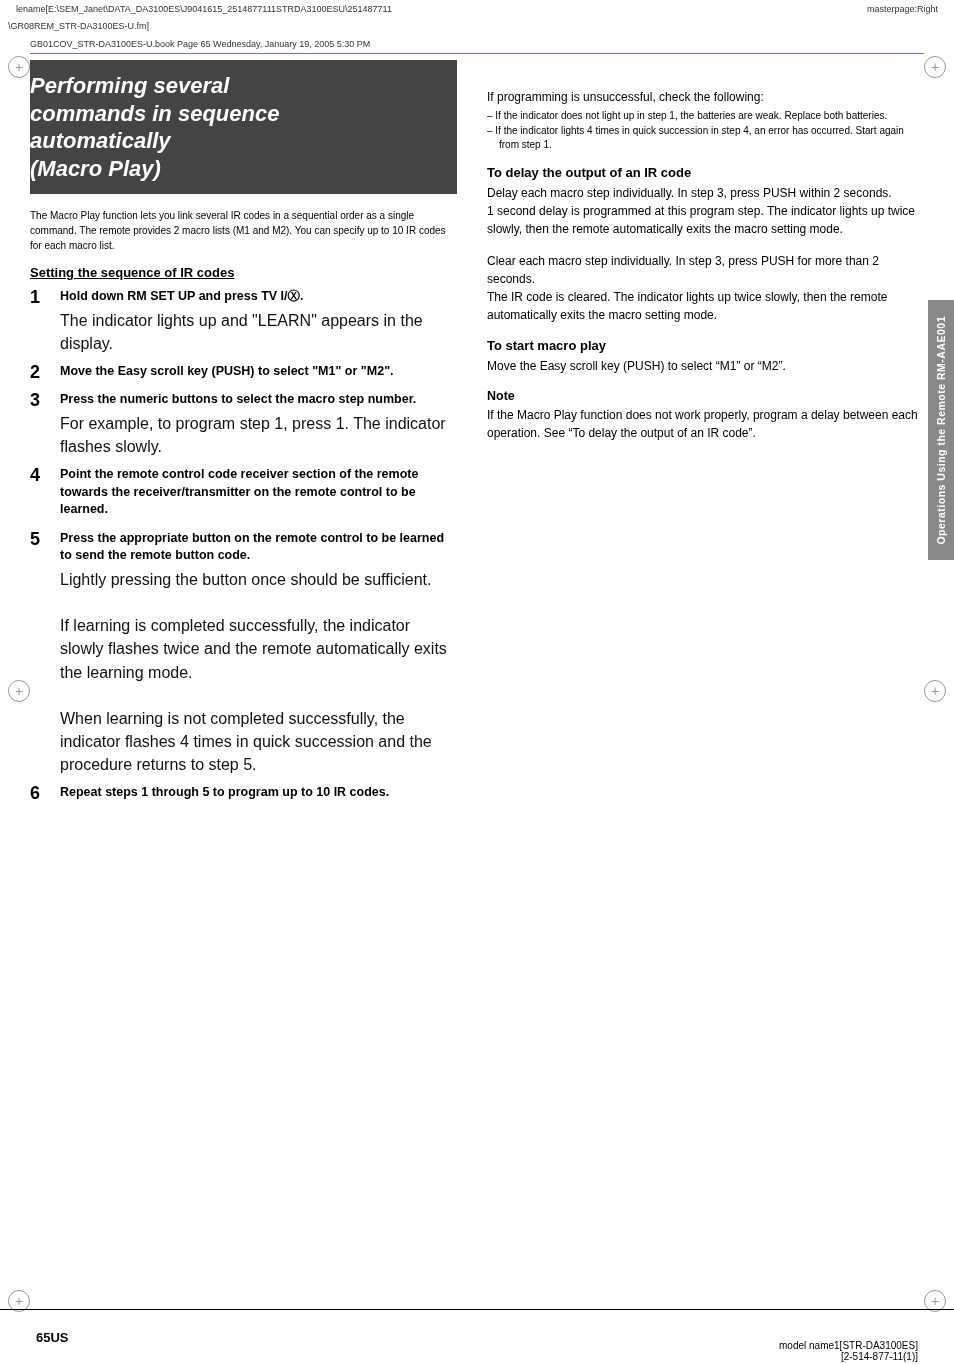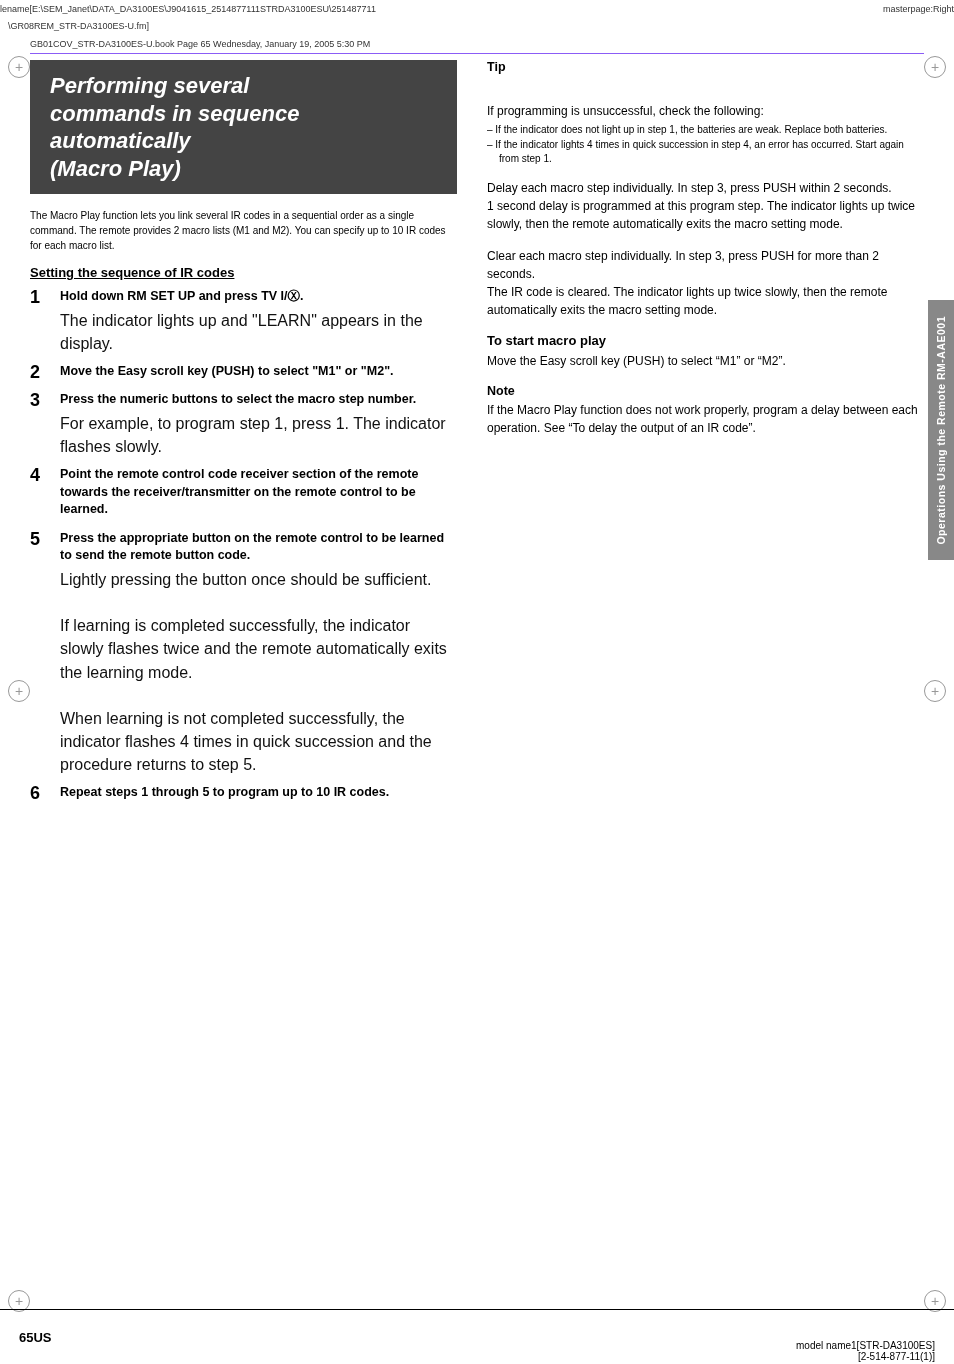--- a/index.html
+++ b/index.html
@@ -17,21 +17,21 @@
     
     .top-bar {
       position: absolute;
       top: 0;
       left: 0;
       right: 0;
       height: 18px;
       display: flex;
       justify-content: space-between;
       align-items: center;
-      padding: 0 0;
+      padding: 0 16px;
       font-size: 9px;
       color: #333;
     }
 
     
     .file-path-bar {
       position: absolute;
       top: 18px;
       left: 0;
       right: 0;
@@ -94,21 +94,21 @@
     
     .right-col {
       width: 50%;
       padding-left: 10px;
     }
 
     
     .title-box {
       background: #444;
       color: #fff;
-      padding: 12px 20px;
+      padding: 12px 0;
       margin-bottom: 14px;
     }
     .title-box h1 {
       font-size: 22px;
       font-weight: bold;
       font-style: italic;
       line-height: 1.25;
     }
 
     
@@ -226,21 +226,21 @@
     .bottom-bar {
       position: absolute;
       bottom: 0;
       left: 0;
       right: 0;
       height: 55px;
       border-top: 1px solid #000;
       display: flex;
       justify-content: space-between;
       align-items: center;
-      padding: 0 19px;
+      padding: 0 36px;
       font-size: 10px;
     }
 
     .page-number {
       font-size: 13px;
       font-weight: bold;
     }
 
     
     .ch-tl { top: 56px; left: 8px; }
@@ -339,30 +339,30 @@
           <div class="step-main">Repeat steps 1 through 5 to program up to 10 IR codes.</div>
         </div>
       </li>
 
     </ul>
   </div>
 
   <div class="right-col">
 
     <div class="tip-section">
-      <div class="tip-heading">Tip</div>
       <p class="tip-text">If programming is unsuccessful, check the following:</p>
       <ul class="tip-list">
         <li>If the indicator does not light up in step 1, the batteries are weak. Replace both batteries.</li>
         <li>If the indicator lights 4 times in quick succession in step 4, an error has occurred. Start again from step 1.</li>
       </ul>
     </div>
 
 
     <div class="subsection">
+      <div class="subsection-heading">To delay the output of an IR code</div>
       <p class="subsection-text">Delay each macro step individually. In step 3, press PUSH within 2 seconds.<br>1 second delay is programmed at this program step. The indicator lights up twice slowly, then the remote automatically exits the macro setting mode.</p>
     </div>
 
     <div class="subsection">
       <p class="subsection-text">Clear each macro step individually. In step 3, press PUSH for more than 2 seconds.<br>The IR code is cleared. The indicator lights up twice slowly, then the remote automatically exits the macro setting mode.</p>
     </div>
 
     <div class="subsection">
       <div class="subsection-heading">To start macro play</div>
       <p class="subsection-text">Move the Easy scroll key (PUSH) to select “M1” or “M2”.</p>

